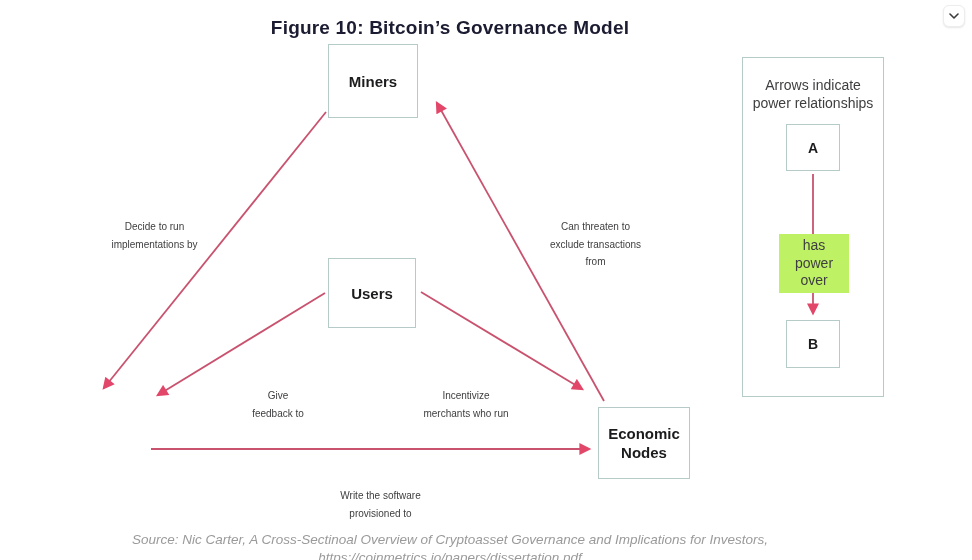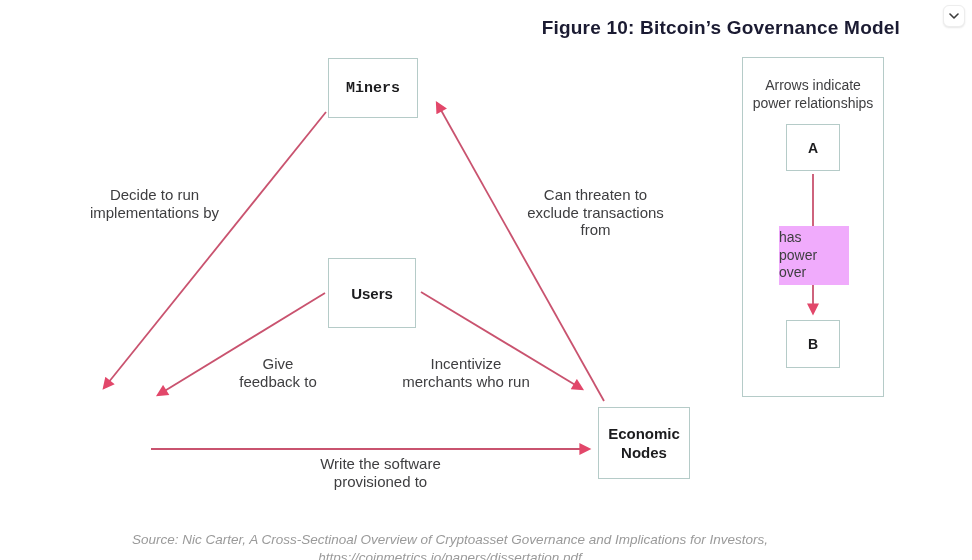--- a/index.html
+++ b/index.html
@@ -11,42 +11,42 @@
     --arrow-head:#e2476a;
     --source:#9a9a9a;
   }
   html,body{margin:0;padding:0;background:#fff;}
   .stage{
     position:relative;width:972px;height:560px;background:#ffffff;
     font-family:"Liberation Sans",sans-serif;overflow:hidden;
   }
   .title{
     position:absolute;left:0;top:17px;width:900px;margin:0;
-    text-align:right;font-size:19px;font-weight:bold;color:var(--title);
+    text-align:center;font-size:19px;font-weight:bold;color:var(--title);
     letter-spacing:.2px;
   }
   .collapse-btn{
     position:absolute;right:7px;top:5px;width:22px;height:22px;
     border-radius:6px;background:#fff;border:1px solid #ededed;
     box-shadow:0 1px 2px rgba(0,0,0,.10);
     display:flex;align-items:center;justify-content:center;
     padding:0;cursor:pointer;color:#3c3c3c;
   }
   .edges{position:absolute;left:0;top:0;pointer-events:none;}
   .node{
     position:absolute;background:#fff;border:1.5px solid var(--box-border);
     display:flex;align-items:center;justify-content:center;text-align:center;
     font-weight:bold;font-size:15px;line-height:19px;color:var(--node-text);
     white-space:pre-line;box-sizing:border-box;
   }
   .edge-label{
-    position:absolute;text-align:center;font-size:15px;line-height:17.5px;
-    color:var(--label);white-space:pre-line;
+    position:absolute;text-align:center;font-size:10px;line-height:17.5px;
+    color:var(--label);white-space:pre-line;margin-top:32px;
   }
-  .node-miners{left:328px;top:58px;width:90px;height:60px;font-family:Liberation Mono, monospace;}
+  .node-miners{left:328px;top:44px;width:90px;height:74px;}
   .node-users{left:328px;top:258px;width:88px;height:70px;}
   .node-core{left:53px;top:407px;width:95px;height:80px;}
   .node-econ{left:598px;top:407px;width:92px;height:72px;}
   .lbl-decide{left:42px;top:186px;width:225px;}
   .lbl-threaten{left:488px;top:186px;width:215px;}
   .lbl-give{left:208px;top:355px;width:140px;}
   .lbl-incentivize{left:376px;top:355px;width:180px;}
   .lbl-write{left:268px;top:455px;width:225px;}
   .legend{
     position:absolute;left:742px;top:57px;width:142px;height:340px;
@@ -58,22 +58,22 @@
   }
   .legend-node{
     position:absolute;width:54px;height:47px;background:#fff;
     border:1.5px solid var(--box-border);box-sizing:border-box;
     display:flex;align-items:center;justify-content:center;
     font-weight:bold;font-size:14px;color:var(--node-text);
   }
   .legend-node-a{left:43px;top:66px;}
   .legend-node-b{left:43px;top:262px;height:48px;}
   .legend-edge-label{
-    position:absolute;left:36px;top:168px;width:70px;background:#f0abfc;
-    text-align:left;font-size:14px;line-height:17.5px;color:var(--label);
+    position:absolute;left:36px;top:176px;width:70px;background:#bef264;
+    text-align:center;font-size:14px;line-height:17.5px;color:var(--label);
     white-space:pre-line;padding:3px 0;
   }
   .source{
     position:absolute;left:0;top:508px;width:900px;text-align:center;
     font-style:italic;font-size:13.5px;line-height:18px;color:var(--source);margin-top:23px;
   }
 </style>
 </head>
 <body>
 

